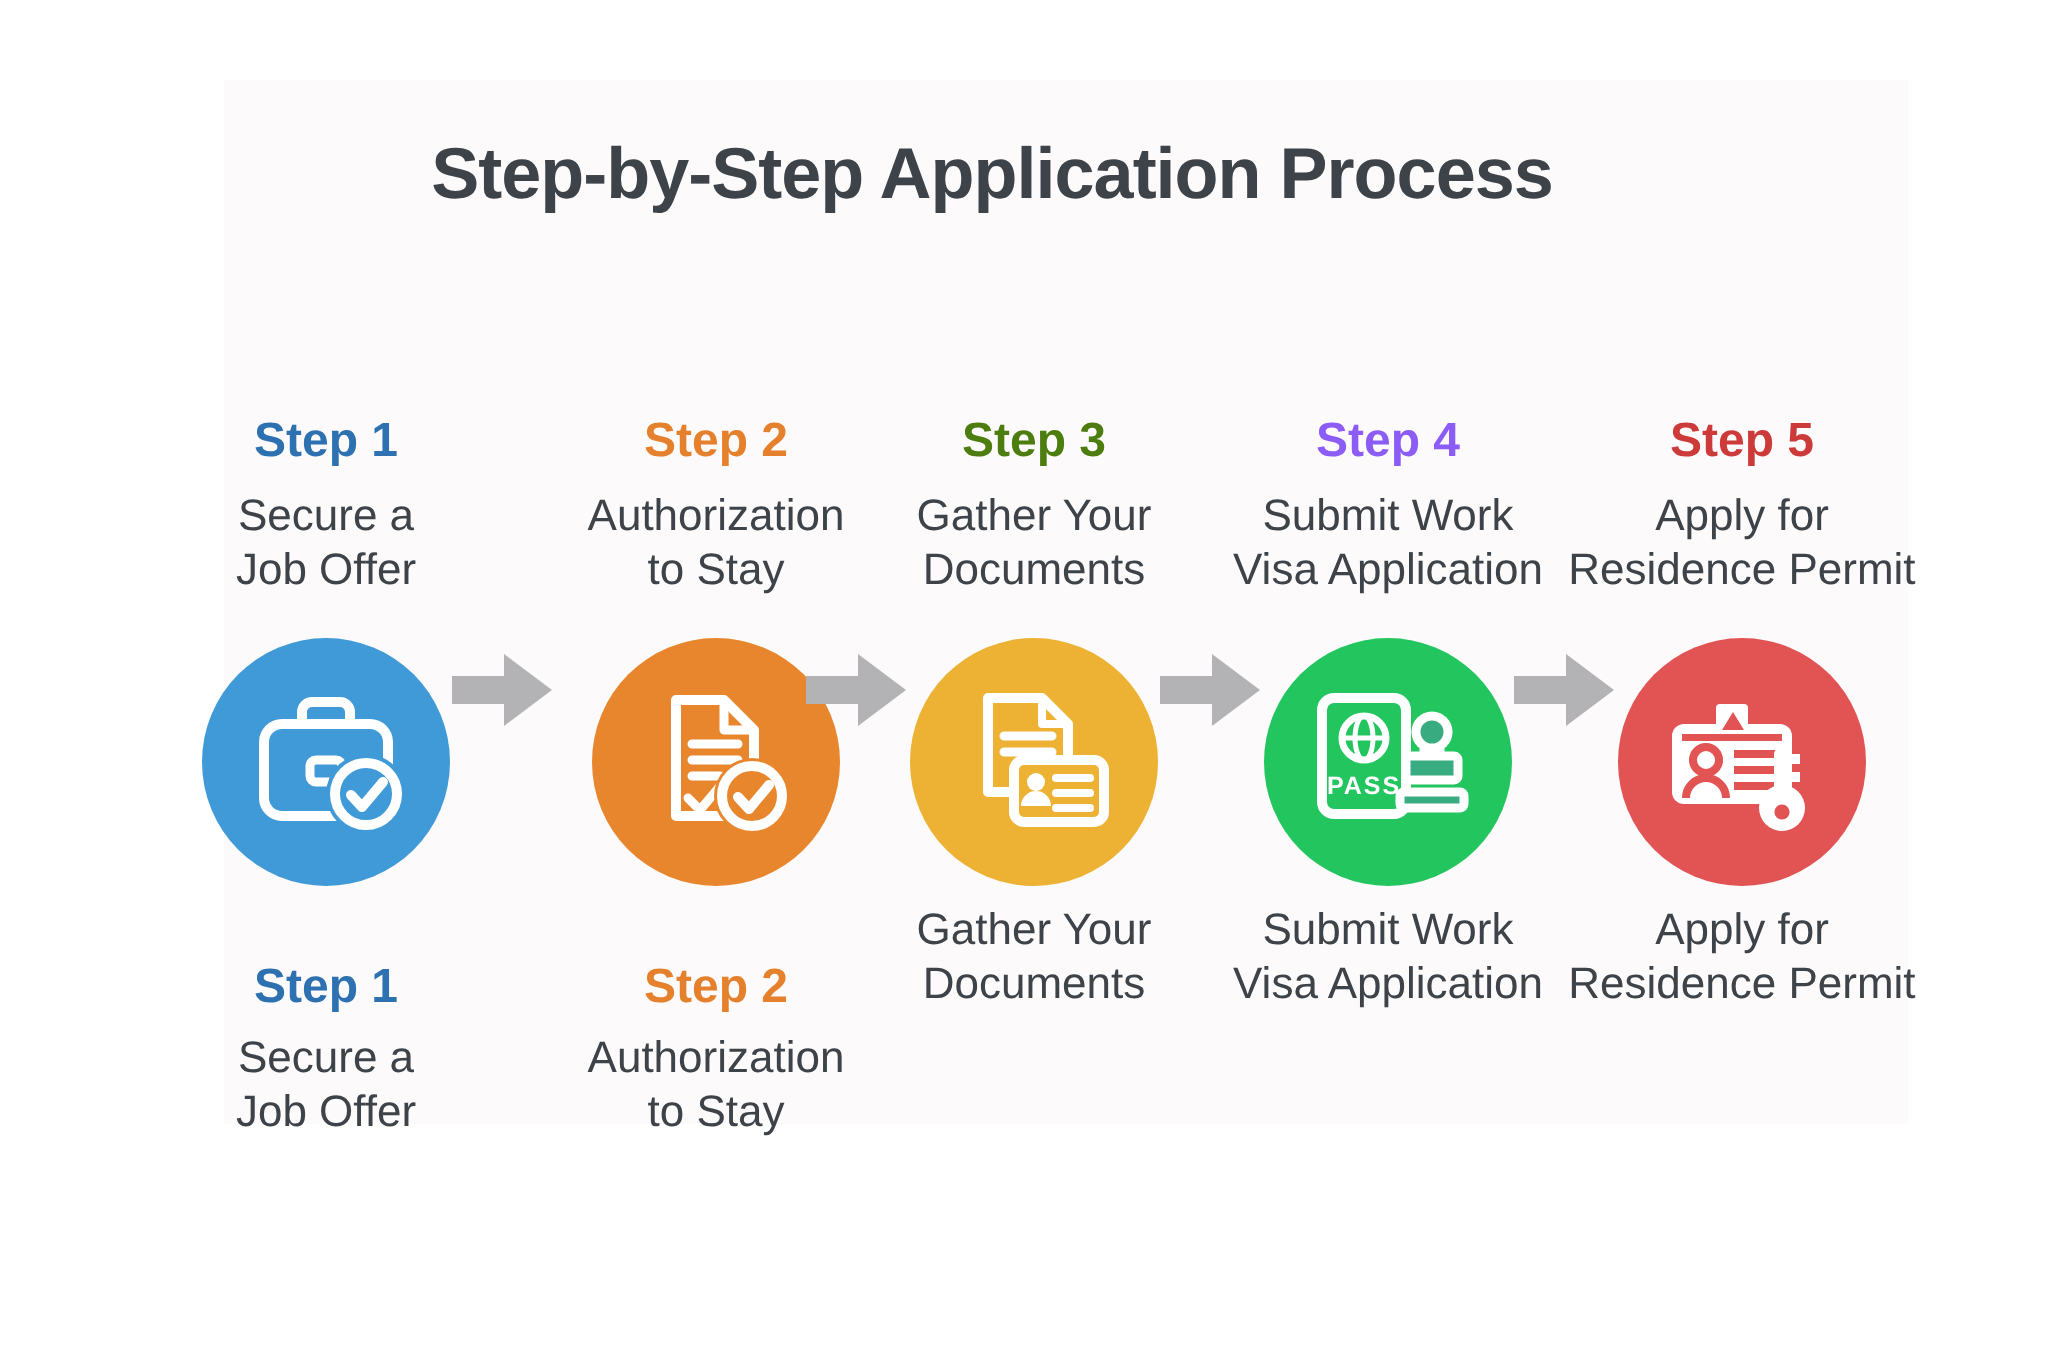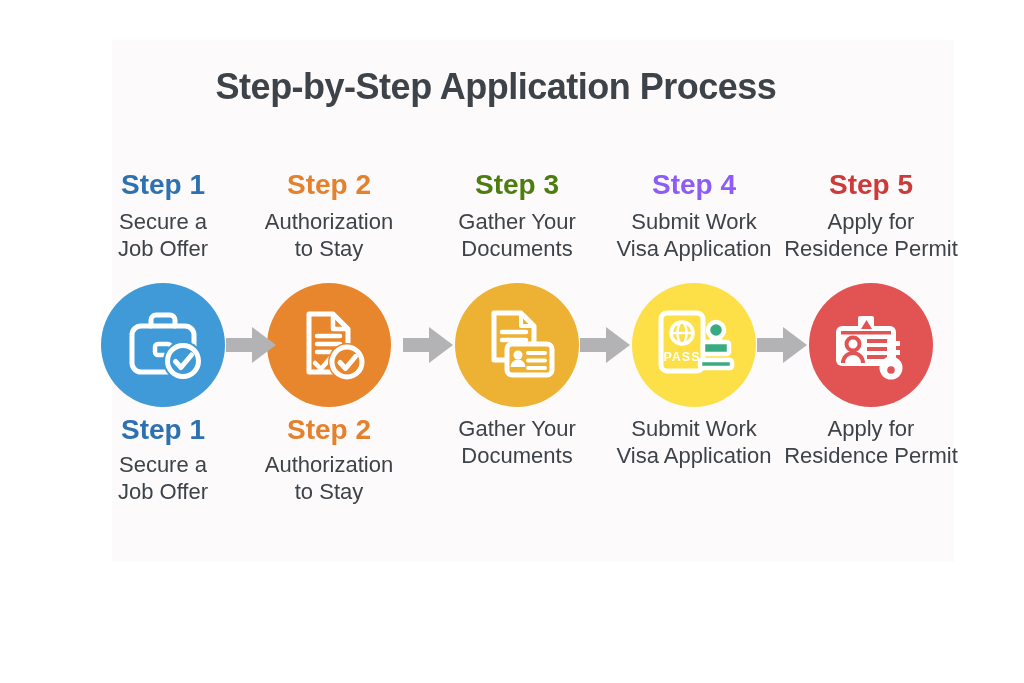--- a/index.html
+++ b/index.html
@@ -2,21 +2,21 @@
 <html style="--arrow: #b3b3b6;"><head>
 <meta charset="utf-8">
 <style>
   html,body{margin:0;padding:0;}
   body{width:1024px;height:683px;background:#ffffff;font-family:"Liberation Sans",sans-serif;overflow:hidden;}
   .canvas{position:relative;width:1024px;height:683px;background:#ffffff;}
   .tint{position:absolute;left:112px;top:40px;width:842px;height:522px;background:#fcfafb;}
   .title{position:absolute;left:0;top:66px;width:992px;text-align:center;font-size:36px;font-weight:700;letter-spacing:-0.5px;color:#3e4349;}
   .col{position:absolute;top:170px;width:230px;text-align:center;color:#3e4349;}
   .top-block{height:113px;}
-  .step-label{font-size:28px;font-weight:700;line-height:30px;margin-bottom:8px;white-space:nowrap;}
+  .step-label{font-size:24px;font-weight:700;line-height:30px;margin-bottom:8px;white-space:nowrap;margin-top:36px;}
   .desc-line{font-size:22px;font-weight:400;line-height:27px;color:#3e4349;white-space:nowrap;}
   .bottom-step-label:empty{display:none;margin:0;}
   .circle{width:124px;height:124px;border-radius:50%;margin:0 auto;display:flex;align-items:center;justify-content:center;}
   .bottom-block{margin-top:8px;}
   .bottom-block .step-label{margin-bottom:6px;}
   .arrow{position:absolute;top:327px;}
   svg{display:block;}
 </style>
 </head>
 <body>
@@ -43,21 +43,21 @@
         <path d="M55.5 59.5 l5.5 6 l10.5 -12.5" stroke="#fff" stroke-width="5" fill="none" stroke-linecap="round" stroke-linejoin="round"></path>
       </svg>
     </div>
     <div class="bottom-block">
       <div class="step-label accent bottom-step-label" style="color: rgb(46, 113, 176);">Step 1</div>
       <div class="desc-line">Secure a</div>
       <div class="desc-line">Job Offer</div>
     </div>
   </div>
 
-  <div class="col" style="left:214px">
+  <div class="col" style="left:243px">
     <div class="top-block">
       <div class="step-label accent" style="color: rgb(229, 129, 44);">Step 2</div>
       <div class="desc-line">Authorization</div>
       <div class="desc-line">to Stay</div>
     </div>
     <div class="circle" style="background: rgb(232, 134, 46); --c: #e8862e;">
       <svg viewBox="0 0 86 86" width="86" height="86">
         <path d="M23 12 h24 l15 15 v43 h-39 z" stroke="#fff" stroke-width="5" fill="none" stroke-linejoin="round"></path>
         <path d="M47 12 v15 h15" stroke="#fff" stroke-width="4.5" fill="none" stroke-linejoin="round"></path>
         <path d="M31 34 h23 M31 42 h23 M31 50 h14" stroke="#fff" stroke-width="4.5" fill="none" stroke-linecap="round"></path>
@@ -97,21 +97,21 @@
       <div class="desc-line">Documents</div>
     </div>
   </div>
 
   <div class="col" style="left:579px">
     <div class="top-block">
       <div class="step-label accent" style="color: #8b5cf6;">Step 4</div>
       <div class="desc-line">Submit Work</div>
       <div class="desc-line">Visa Application</div>
     </div>
-    <div class="circle" style="background: #fde047; --c: #39ab80;">
+    <div class="circle" style="background: #22c55e; --c: #39ab80;">
       <svg viewBox="0 0 86 86" width="86" height="86">
         <rect x="10" y="11" width="42" height="58" rx="6" stroke="#fff" stroke-width="5" fill="none"></rect>
         <circle cx="31" cy="31" r="11" stroke="#fff" stroke-width="3.5" fill="none"></circle>
         <ellipse cx="31" cy="31" rx="4.5" ry="11" stroke="#fff" stroke-width="2.5" fill="none"></ellipse>
         <path d="M20.5 31 h21" stroke="#fff" stroke-width="2.5" fill="none"></path>
         <text x="31" y="59" text-anchor="middle" font-size="12.5" font-weight="bold" letter-spacing="1" fill="#fff" font-family="Liberation Sans, sans-serif">PASS</text>
         <circle cx="65" cy="28" r="8" fill="var(--c)" stroke="#fff" stroke-width="4.5"></circle>
         <path d="M61 34 v6 M69 34 v6" stroke="#fff" stroke-width="4.5" fill="none"></path>
         <rect x="52" y="40" width="26" height="12" rx="2" fill="var(--c)" stroke="#fff" stroke-width="4.5"></rect>
         <rect x="49" y="58" width="32" height="8" rx="2" fill="var(--c)" stroke="#fff" stroke-width="4.5"></rect>

